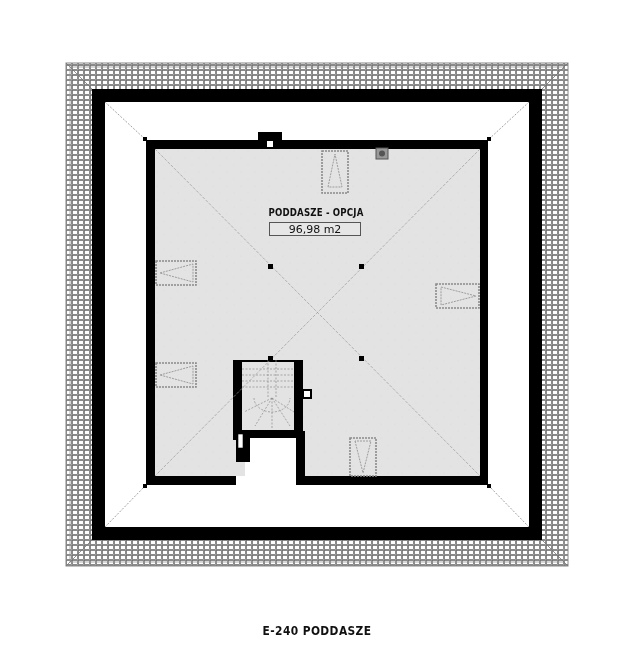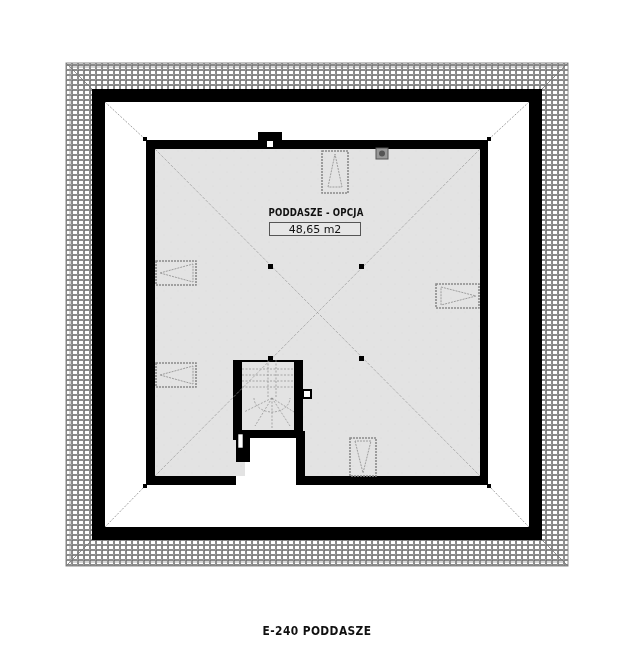--- a/index.html
+++ b/index.html
@@ -105,14 +105,14 @@
     <rect x="156" y="363" width="40" height="24"></rect>
     <path d="M160 375 L193 366 L193 384 Z" stroke-width="0.8"></path>
     <rect x="436" y="284" width="43" height="24"></rect>
     <path d="M441 287 L476 296 L441 305 Z" stroke-width="0.8"></path>
     <rect x="350" y="438" width="26" height="38"></rect>
     <path d="M355 441 L363 473 L371 441 Z" stroke-width="0.8"></path>
   </g>
 </svg>
 
 <div class="room-label">PODDASZE - OPCJA</div>
-<div class="room-area">48,65 m2</div>
+<div class="room-area">96,98 m2</div>
 <div class="caption">E-240 PODDASZE</div>
 
 </body></html>

